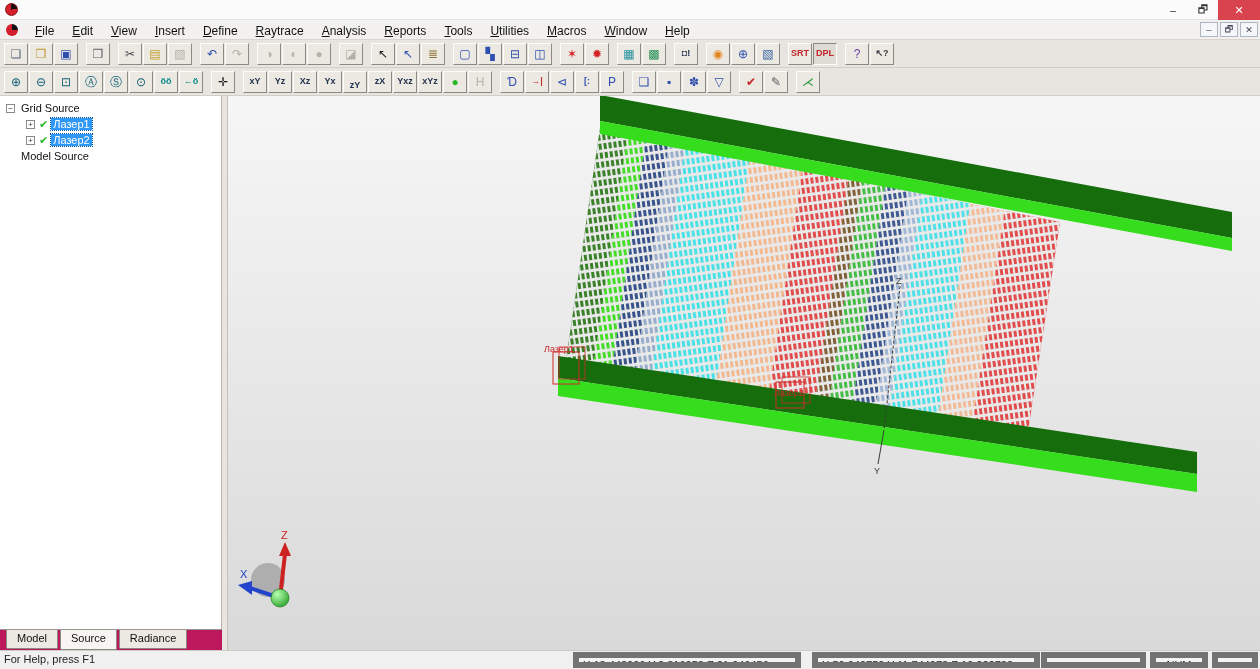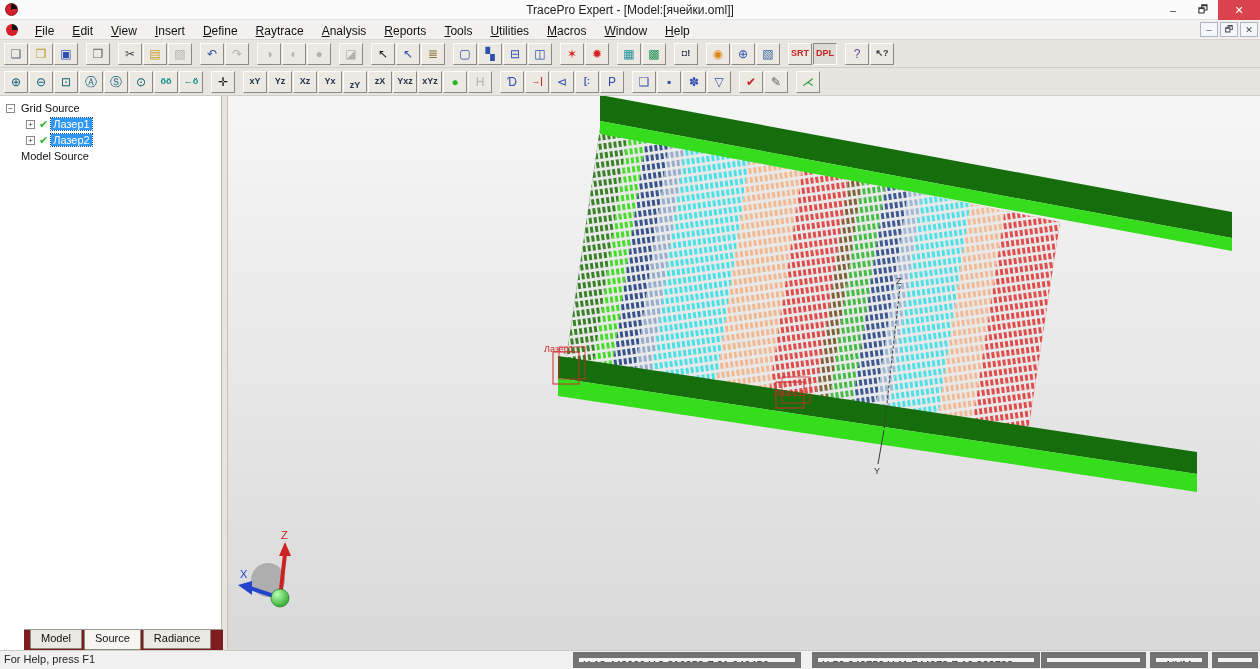--- a/index.html
+++ b/index.html
@@ -55,22 +55,22 @@
     font-size:8px; line-height:7px; text-align:center; color:#333; margin-right:4px; flex:0 0 auto; }
   .check { color:#2db82d; font-size:11px; margin-right:3px; }
   .tlabel { padding:0 2px; }
   .tlabel.selected { background:#2f97f5; color:#fff; outline:1px dotted #0a57a0; }
   .indent1 { padding-left:22px; }
   .rootpad { padding-left:2px; }
   .sibpad { padding-left:15px; }
 
   
   #tabs { position:absolute; left:0; bottom:0; width:222px; height:21px;
-    background:#7f1d1d; border-top:1px solid #9a9792; display:flex; align-items:flex-start;
-    padding-left:6px;margin-left:24px; }
+    background:#be185d; border-top:1px solid #9a9792; display:flex; align-items:flex-start;
+    padding-left:6px; }
   .tab { height:19px; padding:2px 10px 0 10px; font-size:11px; color:#111;
     border:1px solid #8d8a83; border-top:none; background:#ece9e3; margin-right:2px;
     border-radius:0 0 2px 2px; }
   .tab.active { background:#f7f5f2; height:20px; }
 
   
   #splitter { position:absolute; left:223px; top:96px; width:5px; height:554px;
     background:#e8e5e0; border-right:1px solid #c4c1ba; }
 
   
@@ -90,21 +90,20 @@
   #sp-num     { left:1150px; width:58px; text-align:center; }
   #sp-empty2  { left:1212px; width:46px; }
 </style>
 </head>
 <body>
 
 <div id="app">
 
   <div id="titlebar">
     <span id="app-logo"></span>
-    <span id="title-text">TracePro Expert - [Model:[ячейки.oml]]</span>
     <span id="win-controls">
       <span class="wbtn">–</span>
       <span class="wbtn">🗗</span>
       <span class="wbtn close">✕</span>
     </span>
   </div>
 
   <div id="menubar">
     <span id="mdi-logo"></span>
     <span id="menu-items"><span class="menu-item"><u>F</u>ile</span><span class="menu-item"><u>E</u>dit</span><span class="menu-item"><u>V</u>iew</span><span class="menu-item"><u>I</u>nsert</span><span class="menu-item"><u>D</u>efine</span><span class="menu-item"><u>R</u>aytrace</span><span class="menu-item"><u>A</u>nalysis</span><span class="menu-item"><u>R</u>eports</span><span class="menu-item"><u>T</u>ools</span><span class="menu-item"><u>U</u>tilities</span><span class="menu-item"><u>M</u>acros</span><span class="menu-item"><u>W</u>indow</span><span class="menu-item"><u>H</u>elp</span></span>

